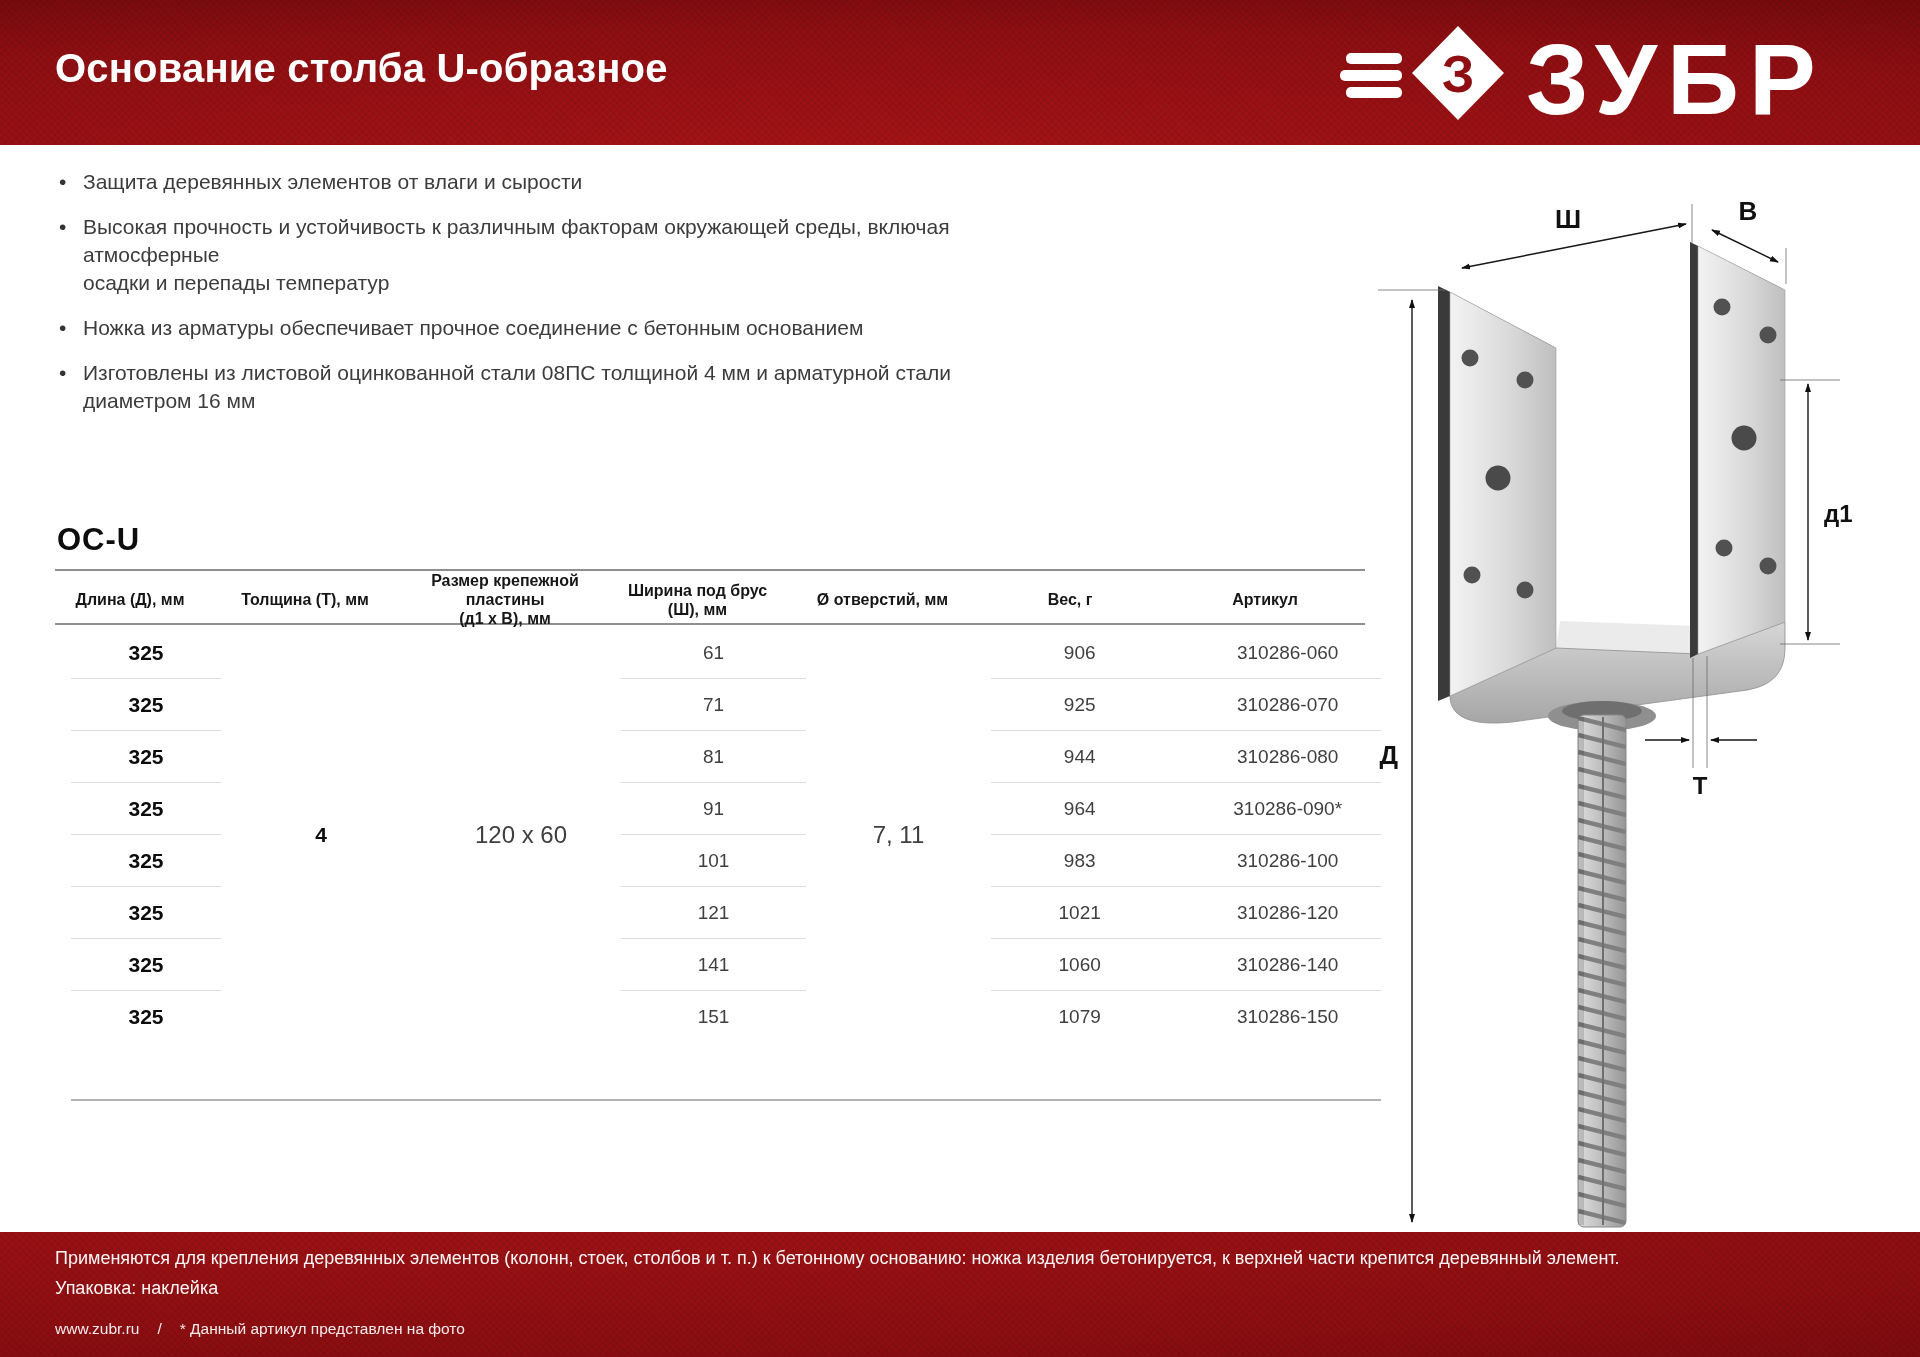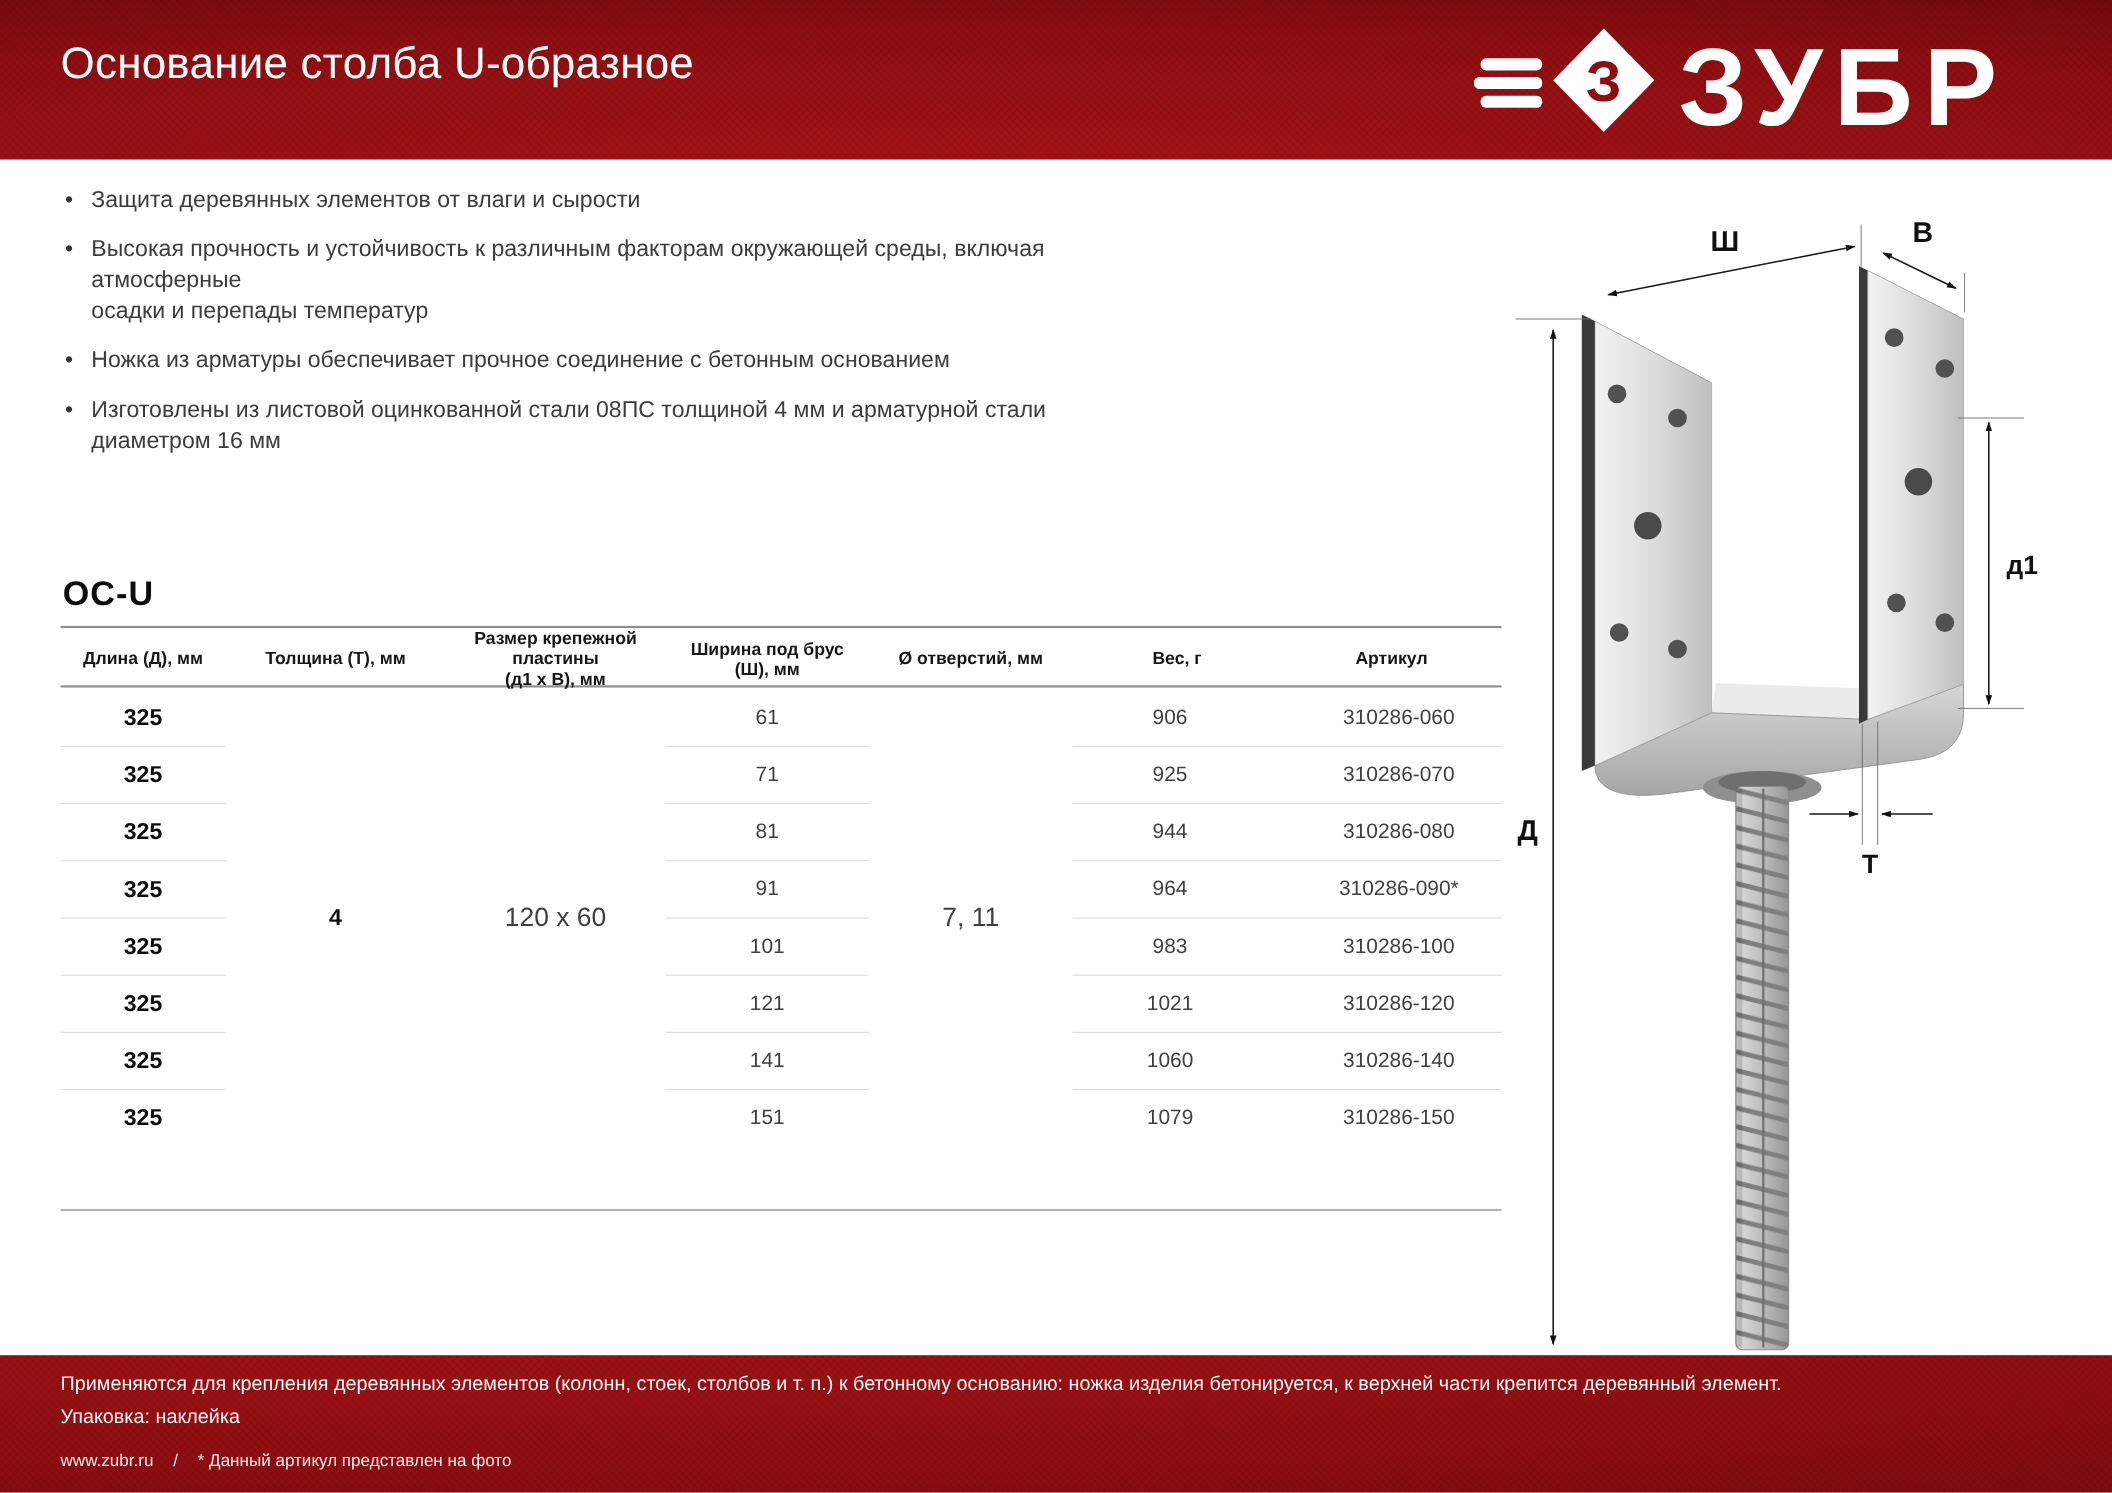--- a/index.html
+++ b/index.html
@@ -12,22 +12,22 @@
 
   
   .hero {
     position:absolute; left:0; top:0; width:1920px; height:145px;
     background:
       repeating-linear-gradient(45deg, rgba(0,0,0,.05) 0 2px, transparent 2px 5px),
       repeating-linear-gradient(-45deg, rgba(0,0,0,.04) 0 2px, transparent 2px 5px),
       radial-gradient(130% 170% at 45% 115%, #a81417 0%, #8f0f12 55%, #5e0608 100%);
   }
   .hero h1 {
-    position:absolute; left:55px; top:36px;
-    font-size:40px; font-weight:400; color:#ffffff; letter-spacing:.2px;
+    position:absolute; left:55px; top:46px;
+    font-size:40px; font-weight:700; color:#ffffff; letter-spacing:.2px;
   }
   .logo { position:absolute; left:1340px; top:18px; width:560px; height:110px; }
 
   
   .features { position:absolute; left:57px; top:168px; width:980px; list-style:none; }
   .features li {
     position:relative; padding-left:26px; margin-bottom:17px;
     font-size:21px; line-height:28px; color:#3c3c3c; white-space:pre-line;
   }
   .features li::before {
@@ -46,21 +46,21 @@
   .thead {
     position:absolute; left:0; top:0; width:1310px; height:56px;
     border-top:2px solid #8f8f8f; border-bottom:2px solid #8f8f8f;
     display:grid; grid-template-columns:150px 200px 200px 185px 185px 190px 200px;
   }
   .hcell {
     display:flex; align-items:center; justify-content:center; text-align:center;
     font-size:16px; font-weight:700; color:#161616;
     line-height:19px; white-space:pre-line;
   }
-  .tbody { position:absolute; left:0; top:58px; width:1310px; height:416px; }
+  .tbody { position:absolute; left:16px; top:58px; width:1310px; height:416px; }
   .col { position:absolute; top:0; height:416px; }
   .col-length    { left:0;    width:150px; }
   .col-thickness { left:150px; width:200px; }
   .col-plate     { left:350px; width:200px; }
   .col-width     { left:550px; width:185px; }
   .col-holes     { left:735px; width:185px; }
   .col-ws        { left:920px; width:390px; }
   .cell {
     height:52px; display:flex; align-items:center; justify-content:center;
     font-size:19px; color:#3f3f3f;

